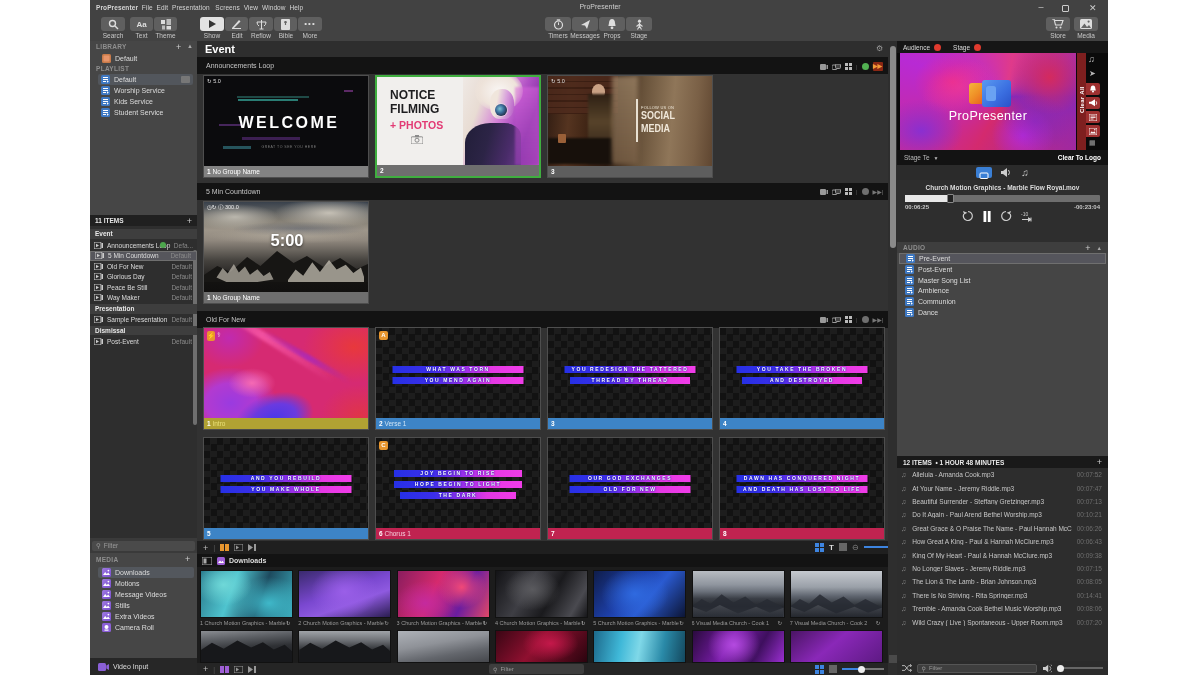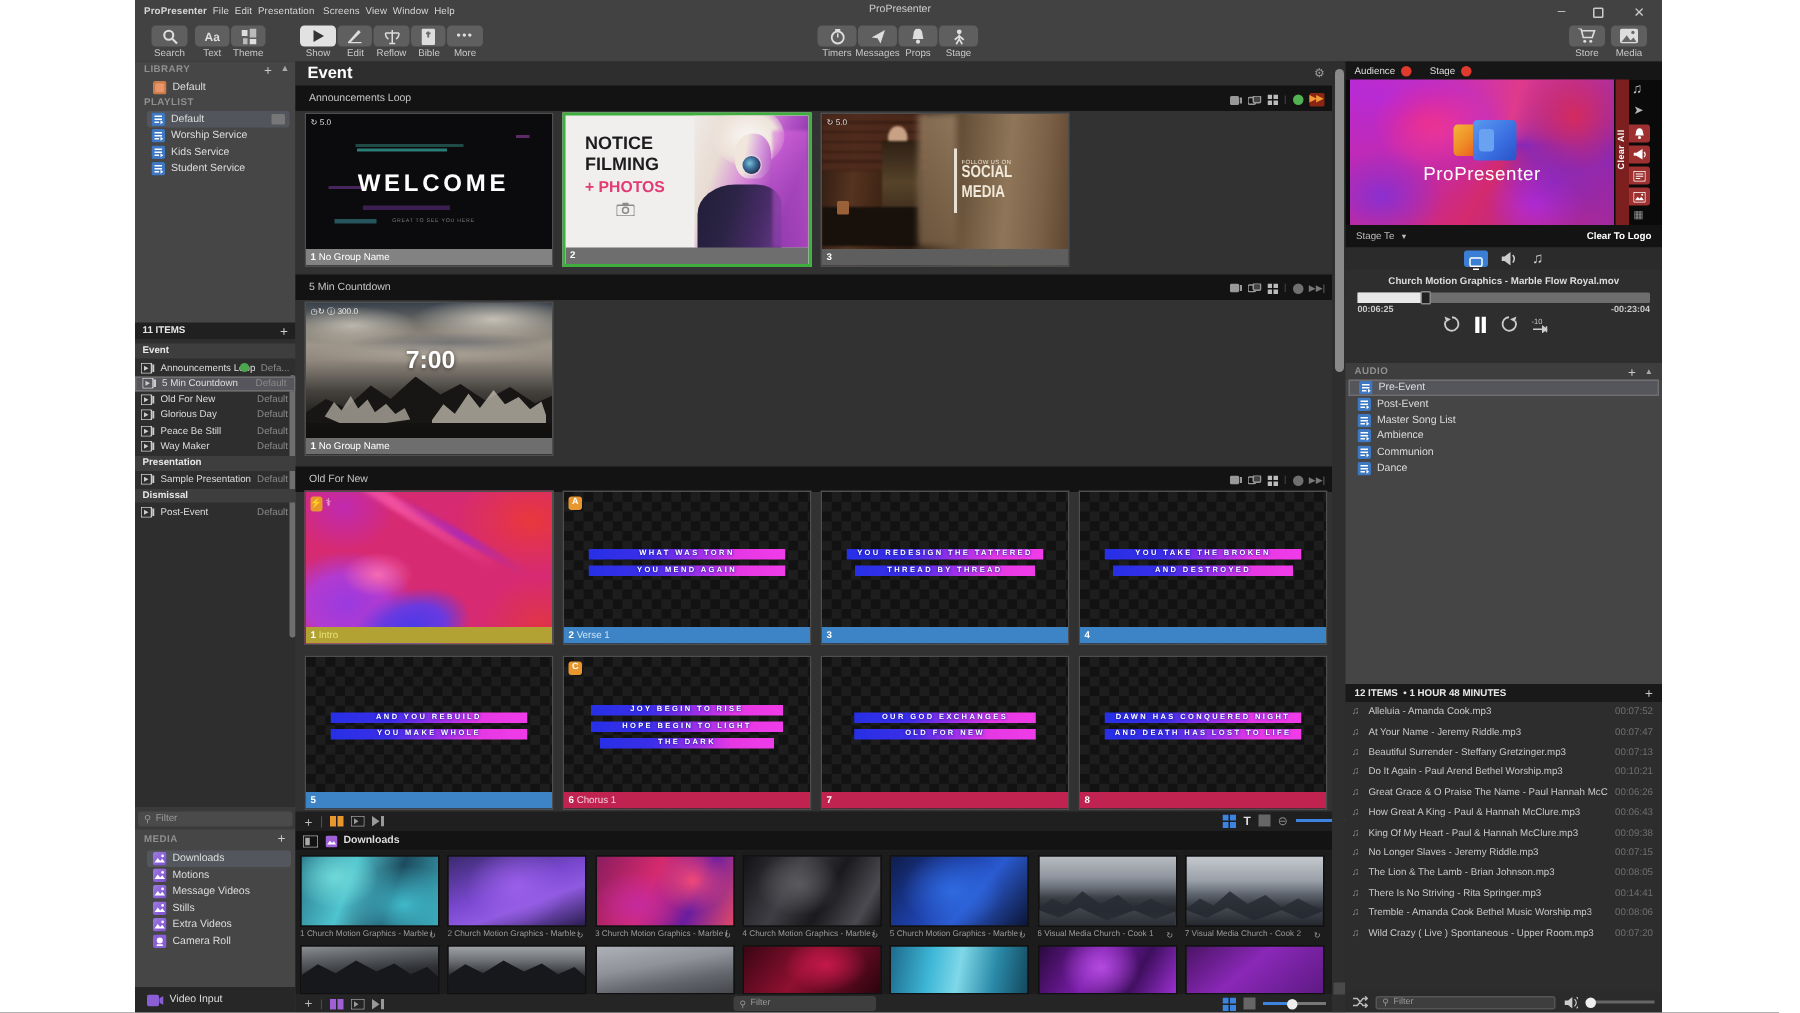--- a/index.html
+++ b/index.html
@@ -435,21 +435,21 @@
       </div>
 <div class="slide" style="left:113px;top:201px;width:166px;height:103px;background:linear-gradient(180deg,#39414c 0%,#575a5c 8%,#837e74 18%,#9e968a 28%,#90887e 38%,#6a655e 48%,#45423e 58%,#2b2927 70%,#181716 85%,#111110 100%)">
 <div class="a" style="left:-14px;top:2px;width:90px;height:26px;background:radial-gradient(ellipse,rgba(198,194,184,.85),rgba(120,115,110,0) 70%)"></div>
 <div class="a" style="left:70px;top:-4px;width:110px;height:30px;background:radial-gradient(ellipse,rgba(208,202,190,.9),rgba(120,115,110,0) 70%)"></div>
 <div class="a" style="left:30px;top:20px;width:130px;height:14px;background:radial-gradient(ellipse,rgba(70,80,100,.45),rgba(70,80,100,0) 75%)"></div>
 <div class="a" style="left:0;top:24px;width:166px;height:20px;background:radial-gradient(ellipse 100px 10px at 50% 50%,rgba(190,182,168,.5),rgba(150,145,138,0) 80%)"></div>
 <div class="a" style="left:0;top:42px;width:166px;height:50px;background:#171614;clip-path:polygon(0 62%,8% 44%,16% 56%,26% 26%,34% 44%,44% 14%,54% 38%,62% 24%,72% 46%,82% 28%,92% 50%,100% 38%,100% 100%,0 100%)"></div>
 <div class="a" style="left:10px;top:60px;width:62px;height:20px;opacity:.68;background:#c6c0b4;clip-path:polygon(4% 78%,14% 30%,22% 58%,32% 10%,40% 52%,50% 22%,58% 64%,70% 36%,80% 70%,90% 50%,96% 88%,70% 100%,20% 100%)"></div>
 <div class="a" style="left:84px;top:56px;width:76px;height:24px;opacity:.72;background:#ccc6ba;clip-path:polygon(0 92%,10% 48%,20% 74%,32% 18%,42% 58%,54% 8%,64% 48%,76% 28%,86% 62%,96% 40%,100% 78%,100% 100%,0 100%)"></div>
 <div class="a" style="left:0;top:80px;width:166px;height:23px;background:linear-gradient(180deg,rgba(16,15,14,.55),#0d0c0c)"></div>
-<div class="a" style="left:0;top:29px;width:166px;text-align:center;color:#fff;font-size:16.5px;font-weight:bold;text-shadow:0 1px 3px rgba(0,0,0,.6)">7:00</div>
+<div class="a" style="left:0;top:29px;width:166px;text-align:center;color:#fff;font-size:16.5px;font-weight:bold;text-shadow:0 1px 3px rgba(0,0,0,.6)">5:00</div>
 <span style="position:absolute;left:3px;top:2px;color:#eee;font-size:5.5px">◷↻ ⓘ 300.0</span>
 <div class="sfoot" style="background:#6e6e6e"><b>1</b>&nbsp;No Group Name</div>
       </div>
 <div class="secthead" style="left:107px;top:311px;width:700px;height:17px">Old For New</div>
 <div class="a" style="left:730px;top:316px;width:70px;display:flex;align-items:center;gap:4px;color:#8a8a8a;font-size:6px">
 <svg width="8" height="6">
           <rect x="0" y="0" width="6" height="6" rx="1" fill="#999"></rect>
           <rect x="6.5" y="1" width="1.5" height="4" fill="#999"></rect>
         </svg>
 <svg width="9" height="6">

